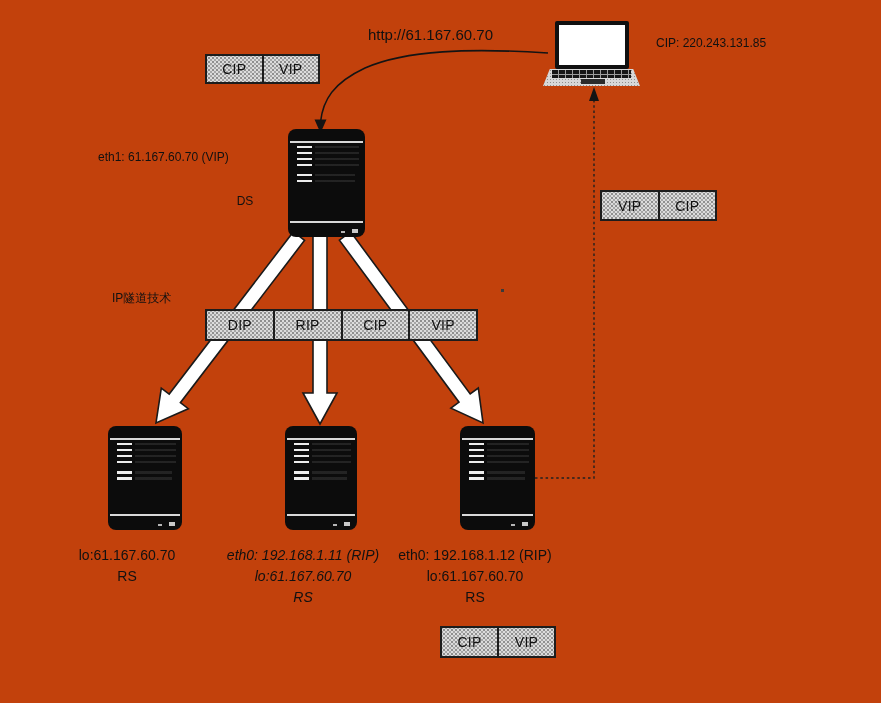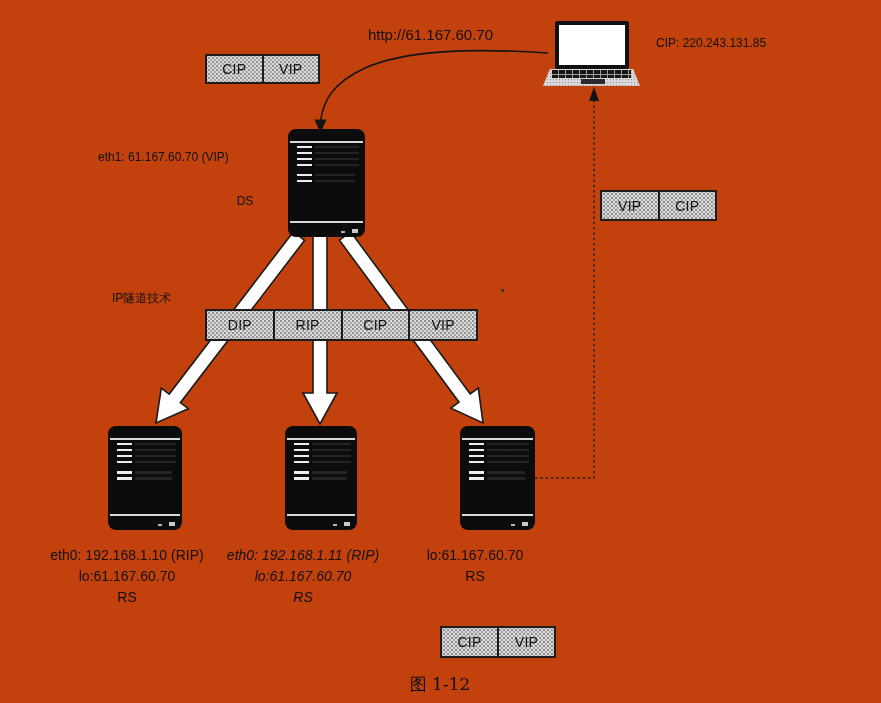--- a/index.html
+++ b/index.html
@@ -144,34 +144,33 @@
     <div class="topline"></div>
       <div class="bays1"></div>
       <div class="bays2"></div>
     <div class="noise1"></div>
       <div class="noise2"></div>
       <div class="botline"></div>
     <div class="logo"></div>
   </div>
 
   <div class="rs-labels" style="left:37px;top:545px;">
-    <div>eth0: 192.168.1.10 (RIP)</div>
     <div>lo:61.167.60.70</div>
     <div>RS</div>
   </div>
   <div class="rs-labels" style="left:213px;top:545px;font-style:italic;">
     <div>eth0: 192.168.1.11 (RIP)</div>
     <div>lo:61.167.60.70</div>
     <div>RS</div>
   </div>
   <div class="rs-labels" style="left:385px;top:545px;">
+    <div>eth0: 192.168.1.12 (RIP)</div>
     <div>lo:61.167.60.70</div>
     <div>RS</div>
   </div>
 
   <div class="pbox" style="left:440px;top:626px;width:116px;height:32px;">
     <div class="pcell">CIP</div>
     <div class="pcell">VIP</div>
   </div>
 
-  <div class="caption" style="left:360px;top:673px;width:160px;">图 1-12</div>
 
 </div>
 
 </body></html>

